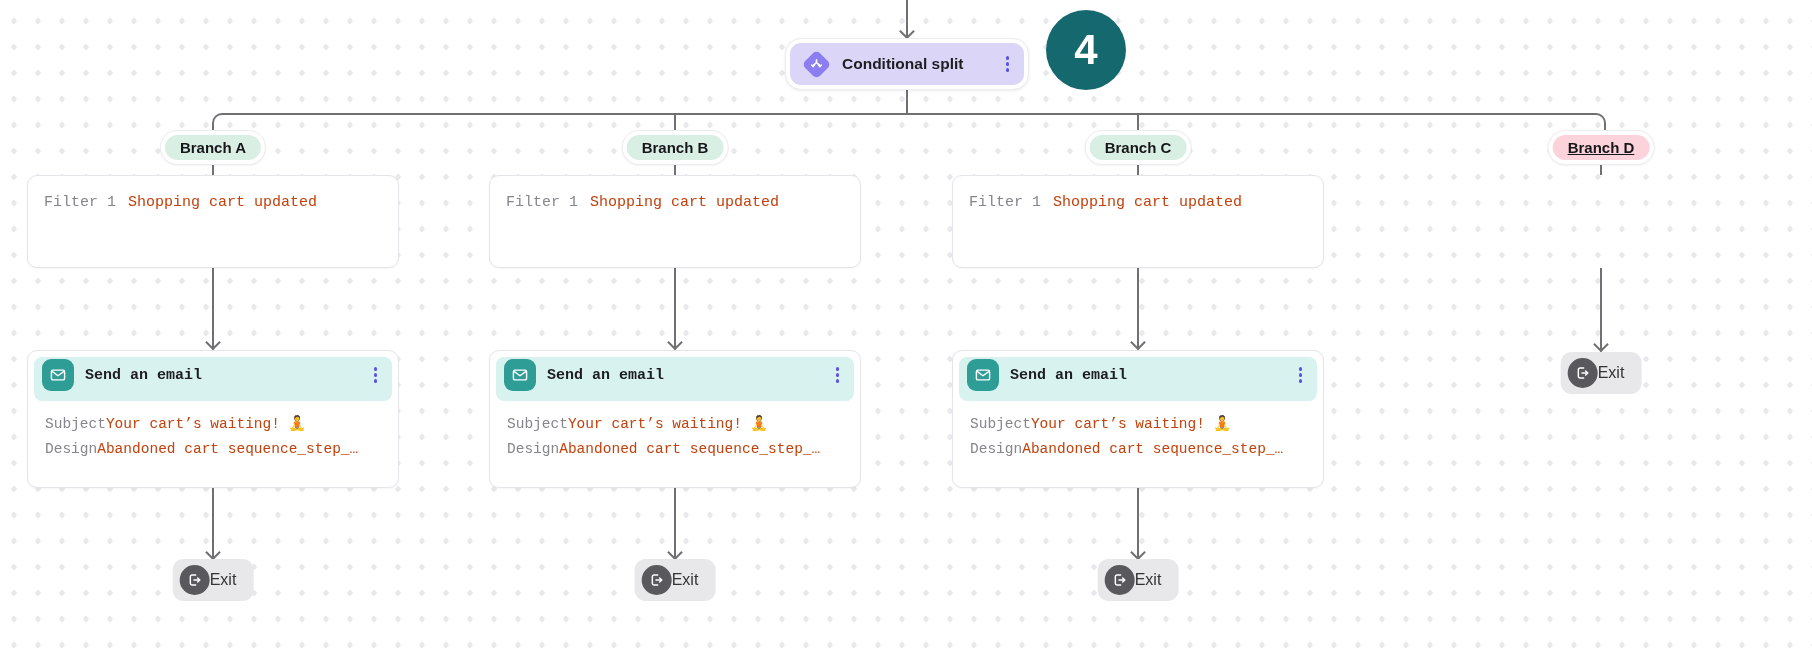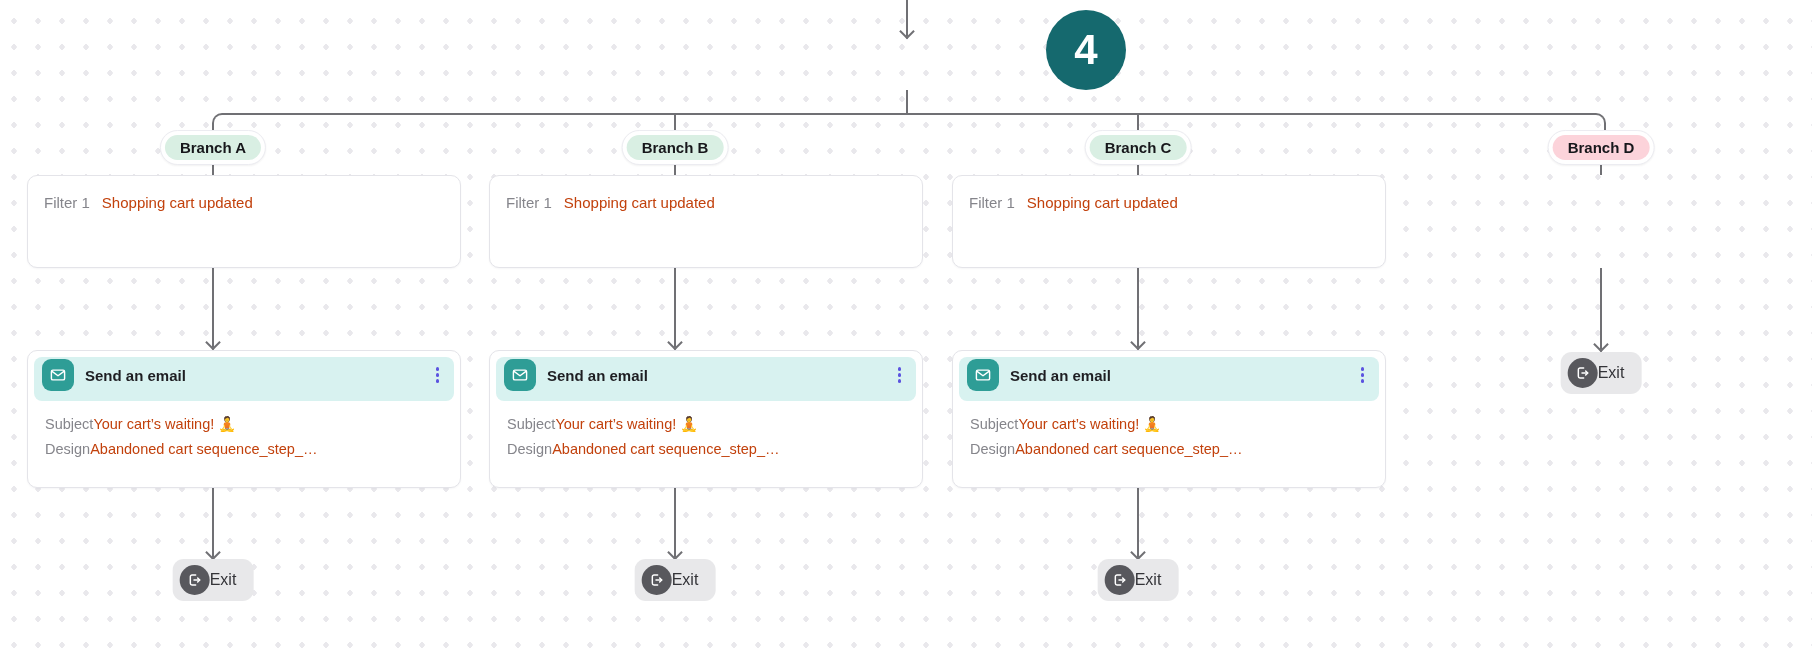--- a/index.html
+++ b/index.html
@@ -50,25 +50,25 @@
   .branch-pill{
     position:absolute;top:130px;transform:translateX(-50%);z-index:2;
     background:#ffffff;border:1px solid #ececf1;border-radius:999px;padding:4px;
     box-shadow:0 1px 2px rgba(30,30,40,.06);
   }
   .branch-pill .tint{
     border-radius:999px;padding:4px 15px;font-size:15px;font-weight:bold;color:#17171b;
     white-space:nowrap;
   }
   .tint.mint{background:#d9efe3;}
-  .tint.pink{background:#fcd3da;}
+  .tint.pink{background:#fcd3da;text-decoration:underline;}
   
   .card{
-    position:absolute;width:434px;background:#ffffff;border:1px solid #e4e4e9;border-radius:10px;
-    box-sizing:border-box;z-index:2;box-shadow:0 1px 2px rgba(30,30,40,.04);cursor:pointer;
+    position:absolute;width:372px;background:#ffffff;border:1px solid #e4e4e9;border-radius:10px;
+    box-sizing:border-box;z-index:2;box-shadow:0 1px 2px rgba(30,30,40,.04);cursor:pointer;font-family:Liberation Mono, monospace;
   }
   .filter-card{top:175px;height:93px;padding:17px 16px;}
   .filter-row{display:flex;gap:12px;font-size:15px;line-height:19px;}
   .lbl{color:#85858b;}
   .val{color:#c2410c;}
   .muted-line{font-size:15px;color:#5a5a60;line-height:19px;}
   .email-card{top:350px;height:138px;padding:6px;}
   .email-head{
     background:#d8f2f0;border-radius:8px;height:44px;display:flex;align-items:center;
     padding:0 12px 8px 8px;box-sizing:border-box;gap:11px;
@@ -92,20 +92,39 @@
   }
   .exit-label{font-size:16px;color:#333338;}
 </style>
 </head>
 <body>
 
 <div class="canvas">
 
   <div class="arrow" style="left:906px;top:0;height:36px"></div>
 
+  <div class="split-node">
+    <div class="split-inner">
+      <span class="diamond">
+        <svg width="15" height="15" viewBox="0 0 24 24" fill="none" stroke="#ffffff" stroke-width="2.4" stroke-linecap="round" stroke-linejoin="round">
+          <path d="M12 4.5v3.5"></path>
+          <path d="M12 8c0 3.5-5.5 3-5.5 7"></path>
+          <path d="M12 8c0 3.5 5.5 3 5.5 7"></path>
+          <path d="M4.2 12.8L6.5 15.4L8.8 12.8"></path>
+          <path d="M15.2 12.8L17.5 15.4L19.8 12.8"></path>
+        </svg>
+      </span>
+      <span class="split-title">Conditional split</span>
+      <span class="kebab">
+          <i></i>
+          <i></i>
+          <i></i>
+        </span>
+    </div>
+  </div>
 
   <div class="count-badge">4</div>
 
   <div class="line" style="left:906px;top:90px;height:24px"></div>
 
   <div class="rail"></div>
 
   <div class="line" style="left:212px;top:135px;height:40px"></div>
   <div class="line" style="left:674px;top:115px;height:60px"></div>
   <div class="line" style="left:1137px;top:115px;height:60px"></div>

